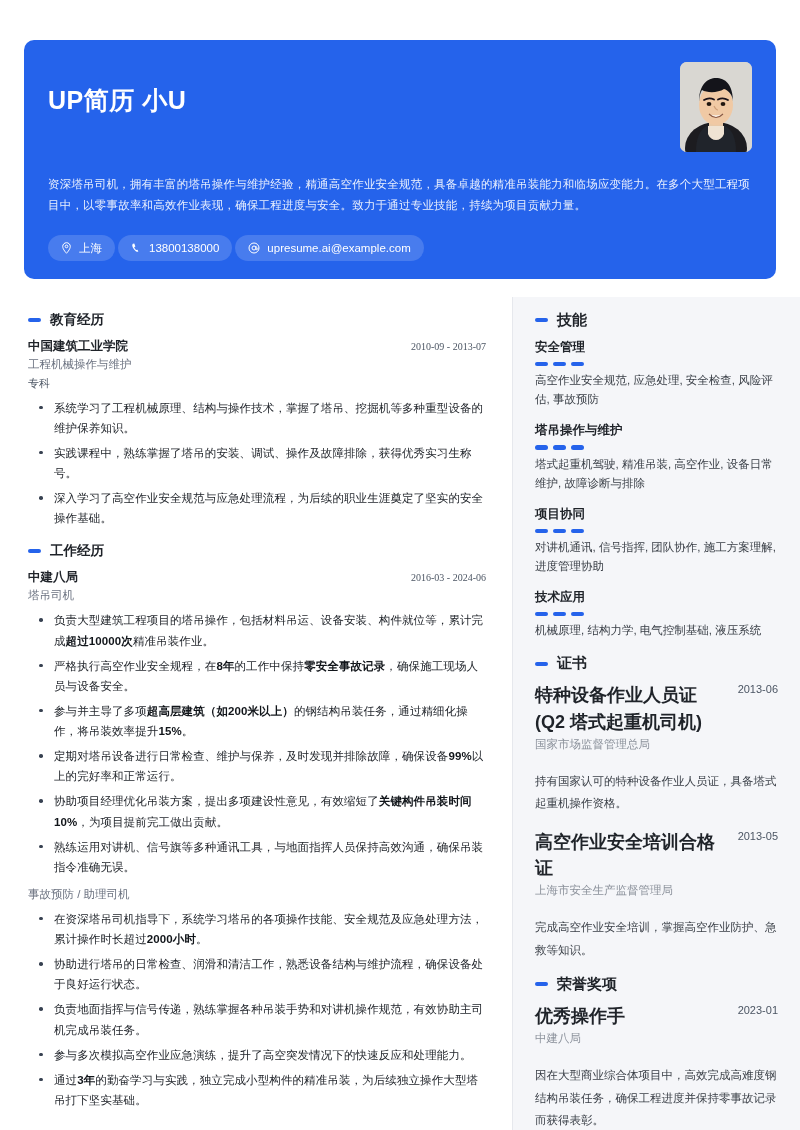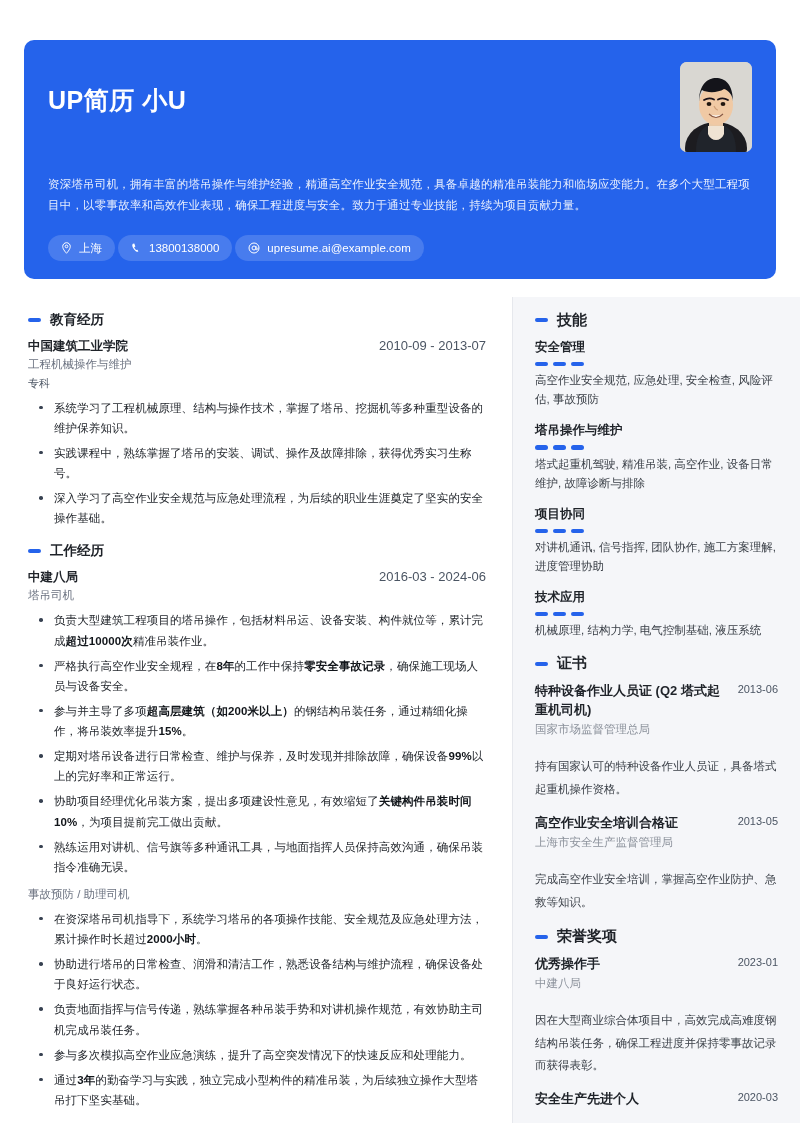--- a/index.html
+++ b/index.html
@@ -93,21 +93,21 @@
     border-radius: 2px;
     background: #2563eb;
     flex: 0 0 auto;
   }
   .col-right .section-title { font-size: 15px; }
 
   
   .entry { margin-bottom: 10px; }
   .entry-head { display: flex; justify-content: space-between; align-items: baseline; gap: 10px; }
   .entry-org { font-size: 12.5px; font-weight: 700; color: #1f2329; }
-  .entry-date { font-size: 13px; color: #4b5563; white-space: nowrap; }
+  .entry-date { font-size: 10px; color: #4b5563; white-space: nowrap; font-family: Liberation Serif, serif; }
   .entry-sub { display: flex; justify-content: space-between; align-items: baseline; gap: 4px; margin-top: 2px; flex-direction: column; }
   .entry-role { font-size: 11.5px; color: #6b7280; }
   .entry-extra { font-size: 11px; color: #4b5563; white-space: nowrap; }
 
   ul.bullets { list-style: none; margin-top: 7px; }
   ul.bullets li {
     position: relative;
     padding-left: 26px;
     font-size: 11.5px;
     line-height: 1.75;
@@ -136,21 +136,21 @@
     width: 13px;
     height: 4.5px;
     border-radius: 2.5px;
     background: #2563eb;
   }
   .skill-desc { font-size: 11.5px; line-height: 1.65; color: #3b4048; }
 
   
   .side-entry { margin-bottom: 14px; }
   .side-head { display: flex; justify-content: space-between; align-items: flex-start; gap: 8px; }
-  .side-title { font-size: 13px; font-weight: 700; color: #1f2329; line-height: 1.45; }
+  .side-title { font-size: 18px; font-weight: 700; color: #1f2329; line-height: 1.45; }
   .side-date { font-size: 11px; color: #4b5563; white-space: nowrap; padding-top: 1px; }
   .side-issuer { font-size: 11.5px; color: #8b919b; line-height: 1.5; margin-top: 1px; }
   .side-desc { font-size: 11.5px; line-height: 1.95; color: #3b4048; margin-top: 17px; }
 </style>
 </head>
 <body>
 
 <div class="page">
 
   <div class="header">

